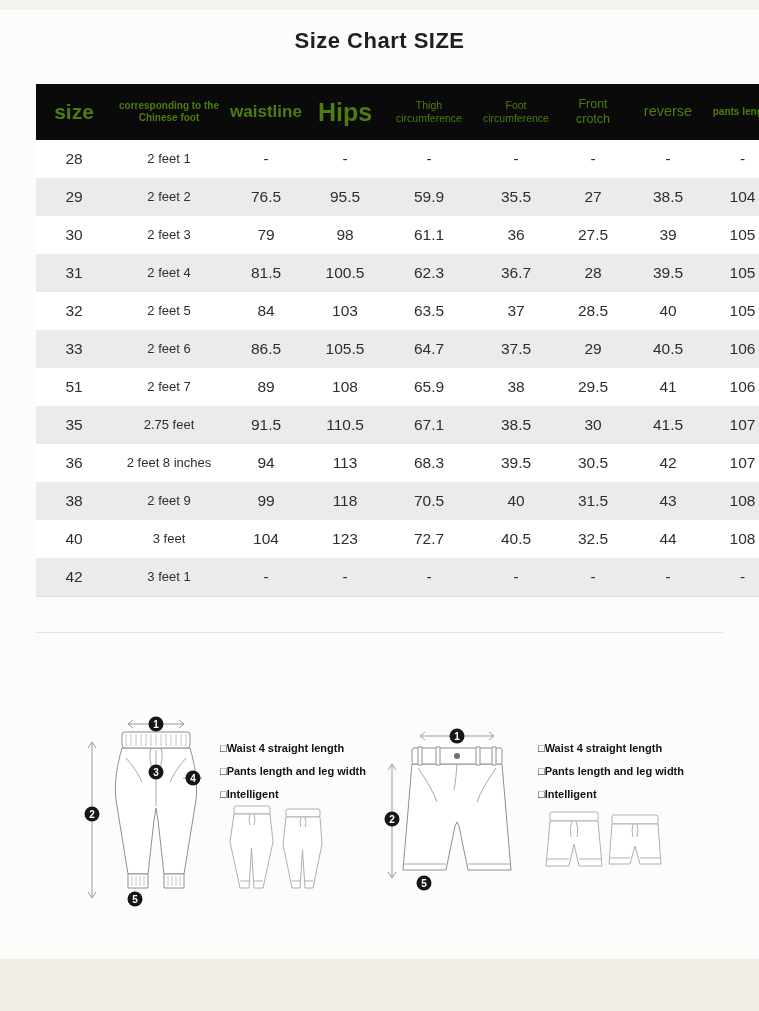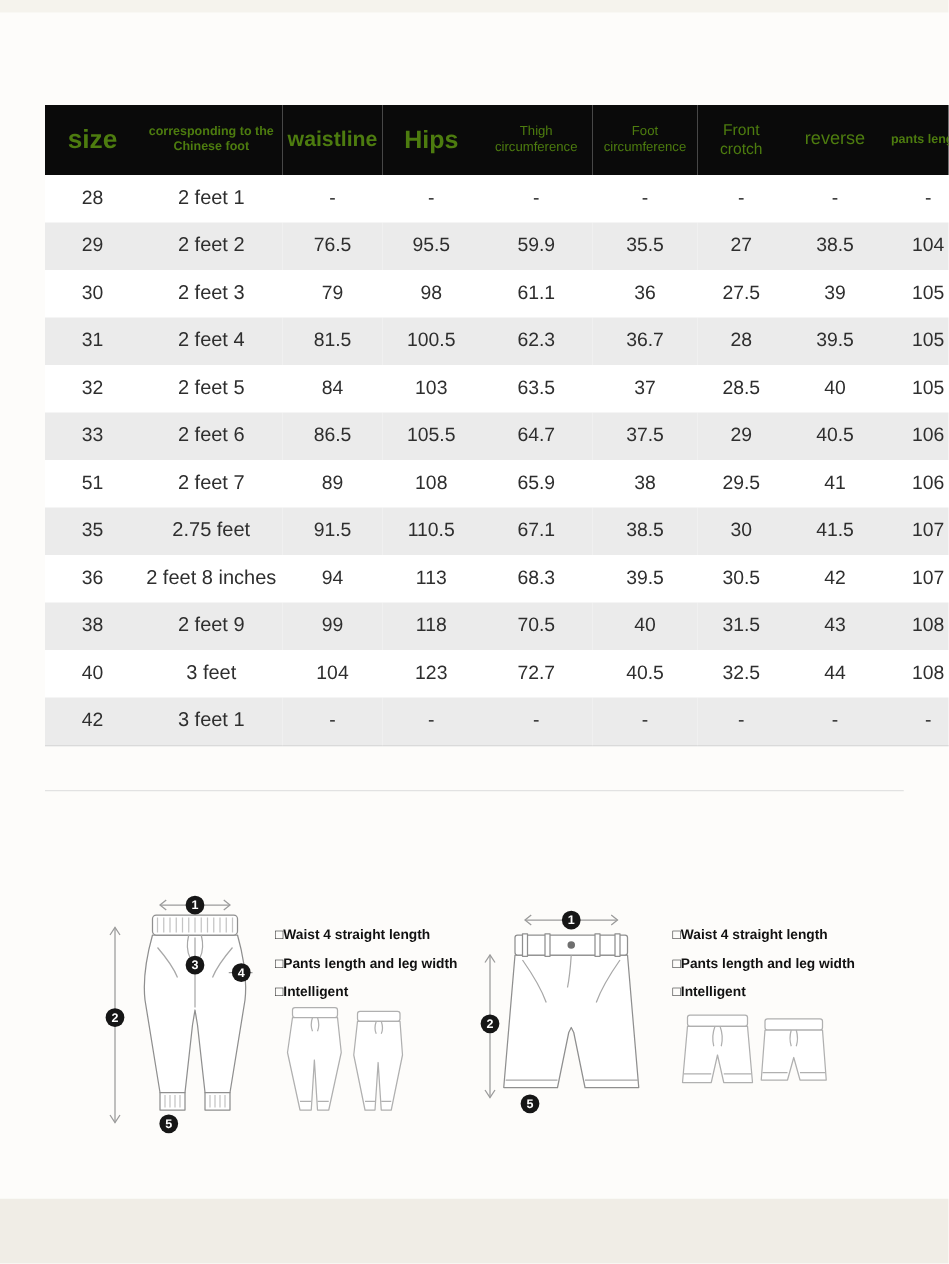--- a/index.html
+++ b/index.html
@@ -9,30 +9,30 @@
   .strip-bottom{position:absolute;bottom:0;left:0;width:100%;height:52px;background:#f0ede6;}
   .title{position:absolute;top:28px;left:0;width:100%;text-align:center;
          font-size:22px;font-weight:bold;color:#1f1f1f;letter-spacing:0.5px;}
   .table-wrap{position:absolute;top:84px;left:36px;width:687px;}
   table{width:100%;border-collapse:collapse;table-layout:fixed;background:#ffffff;}
   thead th{background:#0a0a0a;color:#4d7c0f;height:52px;vertical-align:middle;text-align:center;
            padding:2px 3px;line-height:1.2;font-weight:bold;}
   thead th:nth-child(1){width:70px;font-size:21px;}
   thead th:nth-child(2){width:108px;font-size:10px;}
   thead th:nth-child(3){width:74px;font-size:17px;font-weight:700;}
-  thead th:nth-child(4){width:72px;font-size:20px;}
+  thead th:nth-child(4){width:72px;font-size:25px;}
   thead th:nth-child(5){width:84px;font-size:10.5px;font-weight:400;}
   thead th:nth-child(6){width:78px;font-size:10.5px;font-weight:400;}
   thead th:nth-child(7){width:64px;font-size:12.5px;font-weight:400;}
   thead th:nth-child(8){width:74px;font-size:14.5px;font-weight:500;margin-top:24px;}
   thead th:nth-child(9){width:63px;font-size:10px;}
   tbody tr{background:#ffffff;}
   tbody tr:nth-child(even){background:#ebebeb;}
   tbody td{height:38px;text-align:center;font-size:15.5px;color:#2e2e2e;padding:0 2px;line-height:1.15;}
-  tbody td:nth-child(2){font-size:16px;}
+  tbody td:nth-child(2){font-size:13px;}
   tbody tr:last-child td{border-bottom:1px solid #dadada;}
   .divider{position:absolute;top:632px;left:36px;width:687px;border-top:1px solid #e2e2e2;}
   .note{position:absolute;top:677px;left:0;width:100%;text-align:center;
         font-size:11px;font-weight:bold;color:#151515;white-space:nowrap;}
   .diagrams{position:absolute;top:702px;left:0;width:759px;height:235px;}
   .diagrams svg{position:absolute;}
   .svg-pants{left:78px;top:6px;}
   .svg-mini-pants{left:225px;top:96px;}
   .svg-shorts{left:380px;top:20px;}
   .svg-mini-shorts{left:543px;top:100px;}
@@ -50,20 +50,21 @@
   .mini{stroke:#b0b0b0;fill:#ffffff;stroke-linejoin:round;}
   .mini-line{stroke:#b0b0b0;fill:none;}
 </style>
 </head>
 <body>
 
 <div class="page">
 
   <div class="strip-top"></div>
 
+  <div class="title">Size Chart SIZE</div>
 
   <div class="table-wrap">
     <table>
         <thead>
           <tr>
             <th>size</th>
             <th>corresponding to the Chinese foot</th>
             <th>waistline</th>
             <th>Hips</th>
             <th>Thigh circumference</th>

